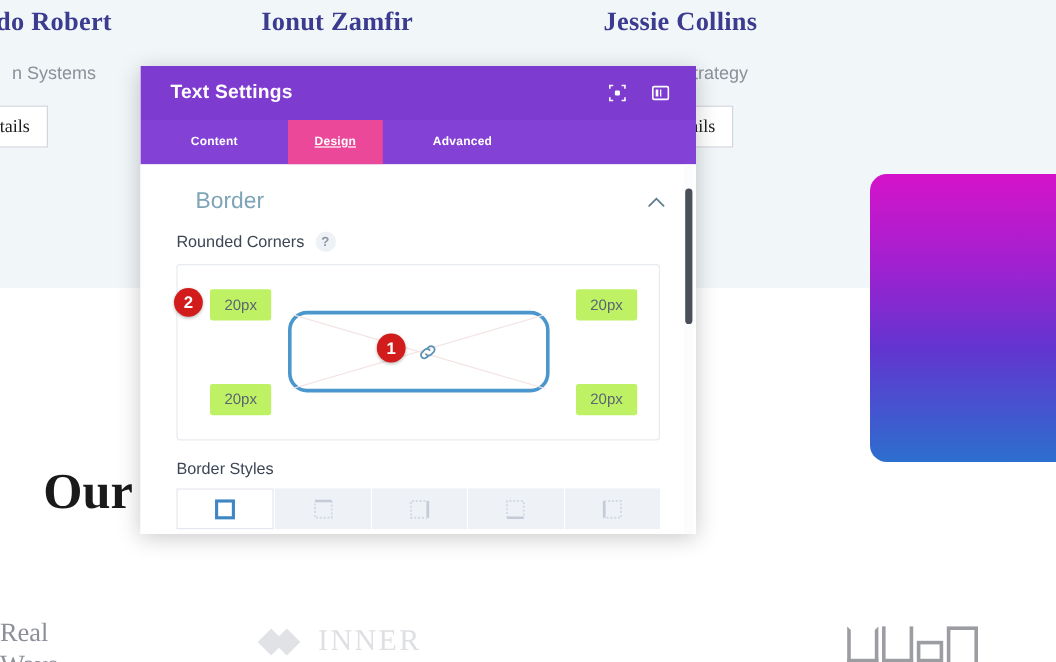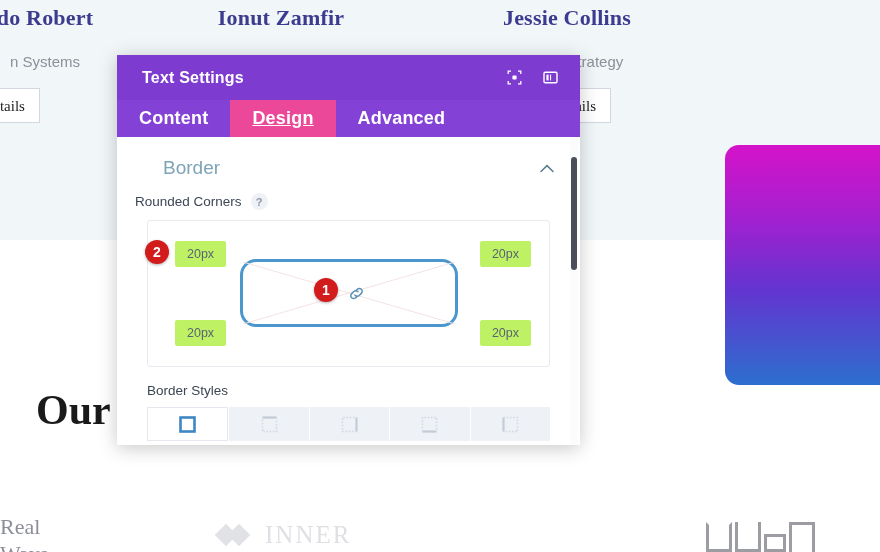--- a/index.html
+++ b/index.html
@@ -156,25 +156,26 @@
     cursor: pointer;
   }
   .modal-tabs {
     height: 37px;
     background: #8341d6;
     display: flex;
   }
   .modal-tabs .tab {
     display: flex; align-items: center; justify-content: center;
     padding: 0 22px;
-    font-size: 18px;
+    font-size: 10px;
     font-weight: bold;
     color: #ffffff;
     cursor: pointer;
     letter-spacing: .2px;
+    margin-left: 20px;
   }
   .modal-tabs .tab.active { background: #ec4899; text-decoration: underline; }
 
   .modal-body {
     position: relative;
     height: 365px;
     background: #ffffff;
     overflow: hidden;
   }
   .section-head {
@@ -189,21 +190,21 @@
     margin-left: 16px;
   }
   .chevron {
     width: 18px; height: 18px;
     display: flex; align-items: center; justify-content: center;
     cursor: pointer;
   }
 
   .field-label-row {
     display: flex; align-items: center; gap: 9px;
-    padding: 14px 30px 0 18px;
+    padding: 14px 30px 0 30px;
   }
   .field-label {
     font-size: 13.5px;
     color: #3c4654;
     font-weight: normal;
   }
   .help-dot {
     width: 17px; height: 17px; border-radius: 50%;
     background: #eef1f5;
     color: #8c96a4;

